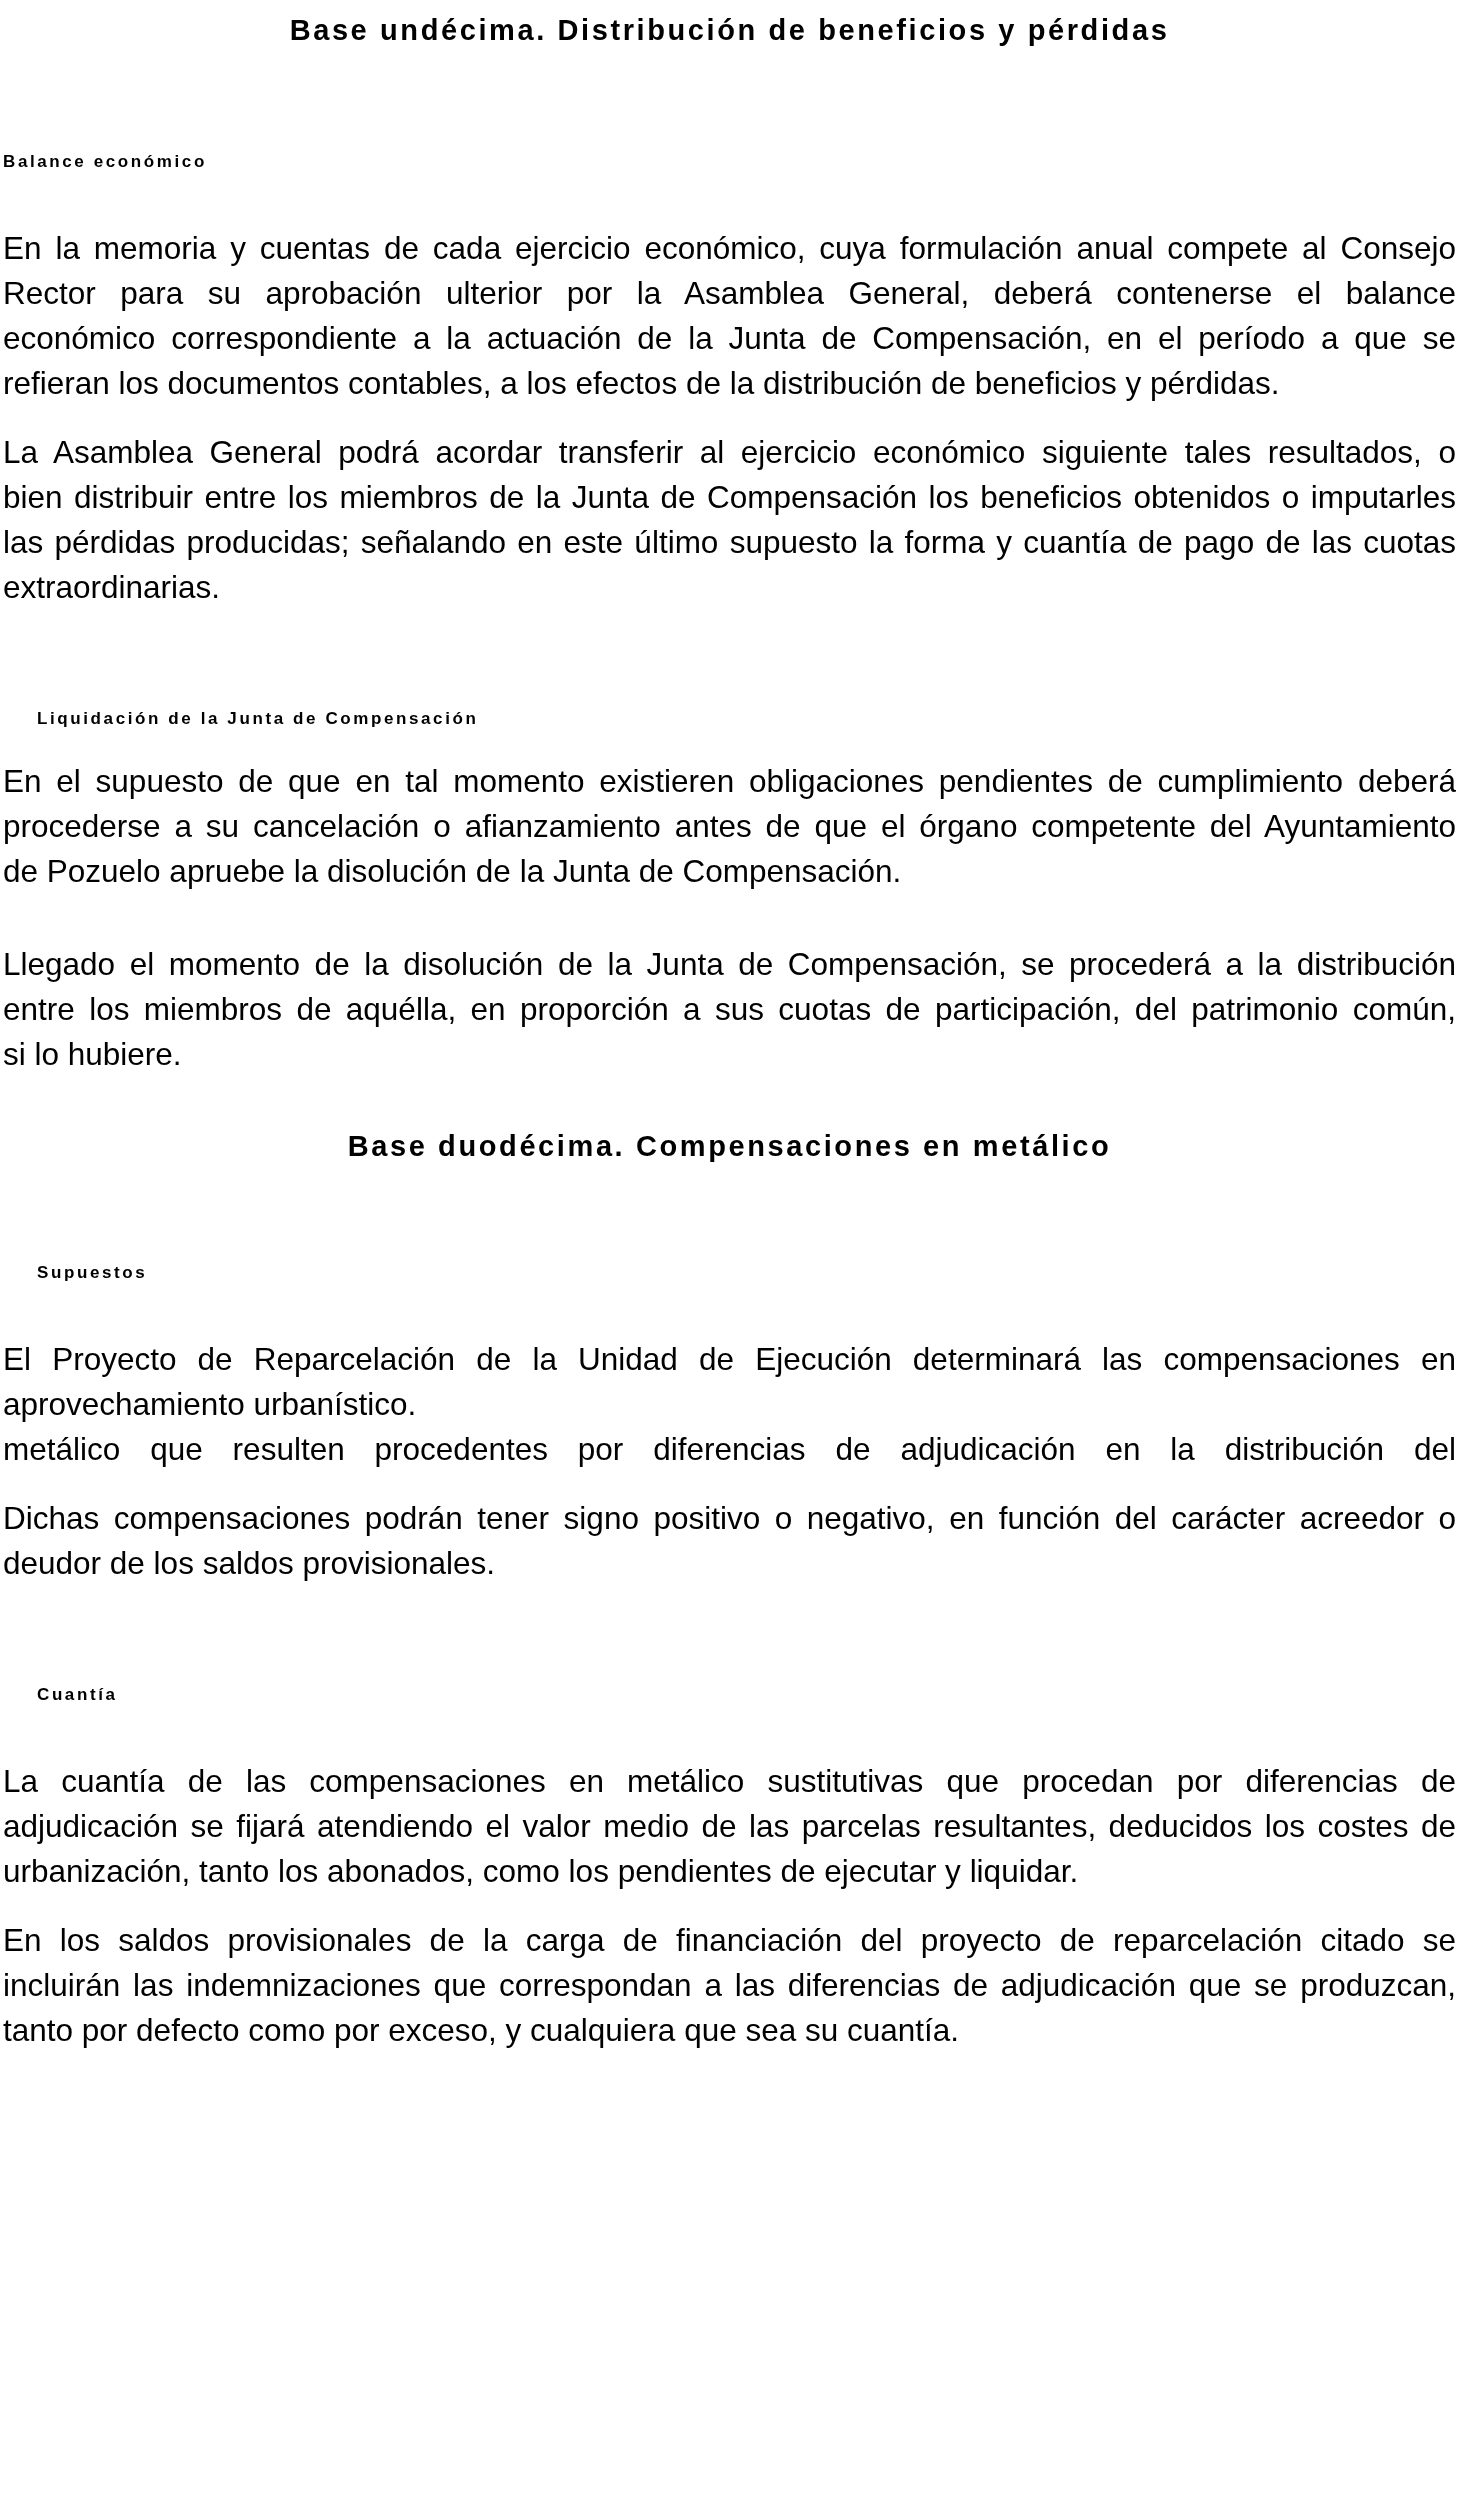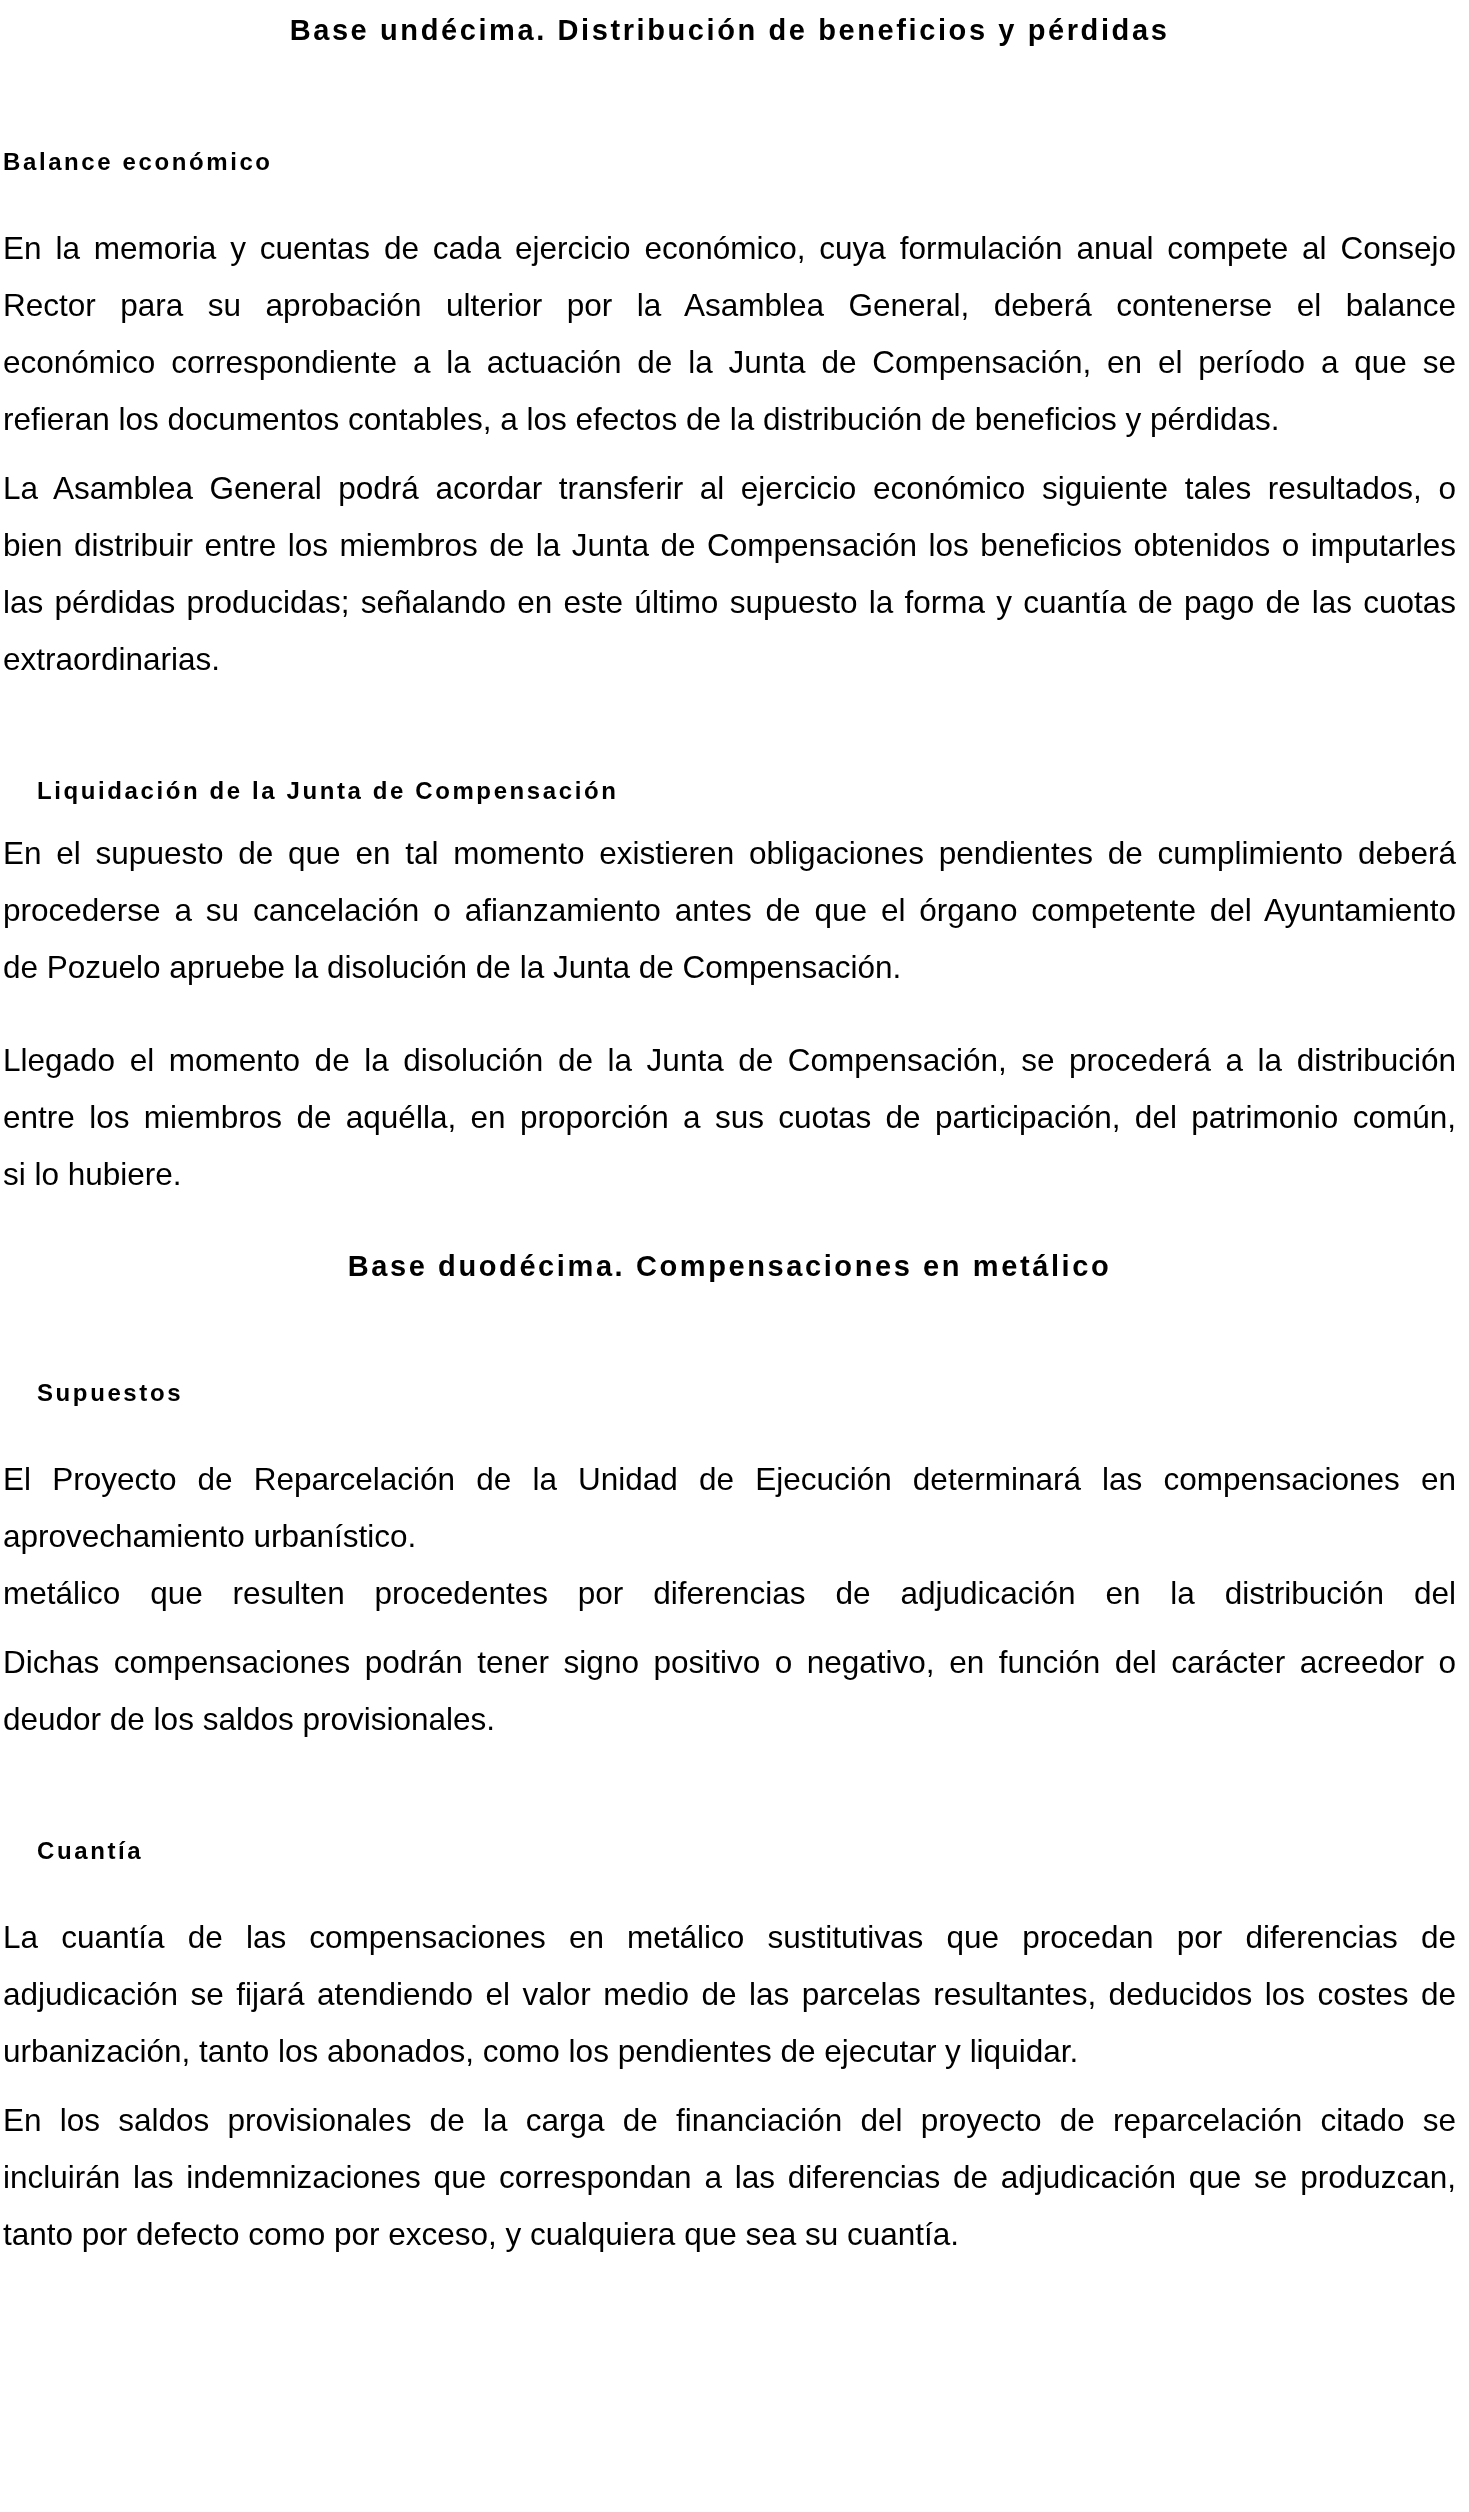--- a/index.html
+++ b/index.html
@@ -14,34 +14,33 @@
   .doc { padding: 13px 14px 70px 3px; }
 
   .title {
     font-size: 29px;
     font-weight: bold;
     letter-spacing: 2.6px;
     line-height: 35px;
     text-align: center;
   }
   .heading {
-    font-size: 24px;
+    font-size: 17px;
     font-weight: bold;
     letter-spacing: 2.6px;
     line-height: 31.5px;
     text-align: left;
   }
   .para {
     font-size: 31.5px;
     line-height: 45px;
   }
   .line {
     text-align: justify;
     text-align-last: justify;
-    margin-top: 12px;
   }
   .line.last {
     text-align: left;
     text-align-last: auto;
   }
 
   .gap-heading-first { margin-top: 98px; }
   .gap-heading      { margin-top: 93px; margin-left: 34px; }
   .gap-title        { margin-top: 52px; }
   .gap-first-para   { margin-top: 48px; }

